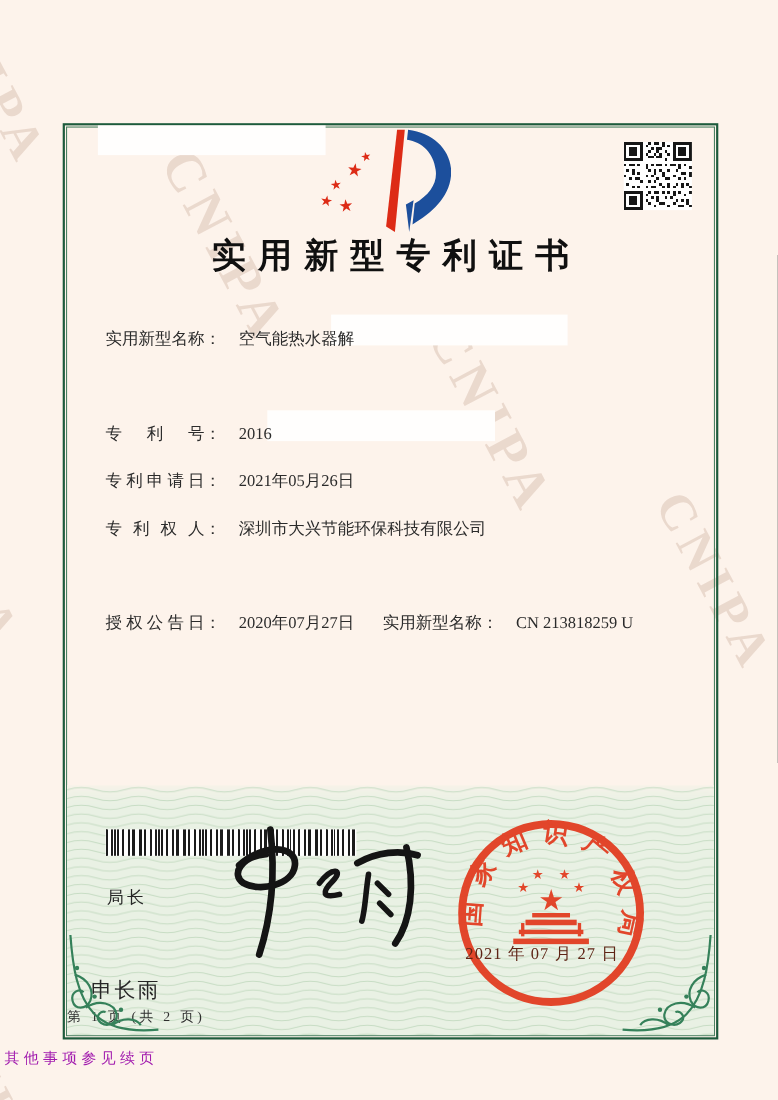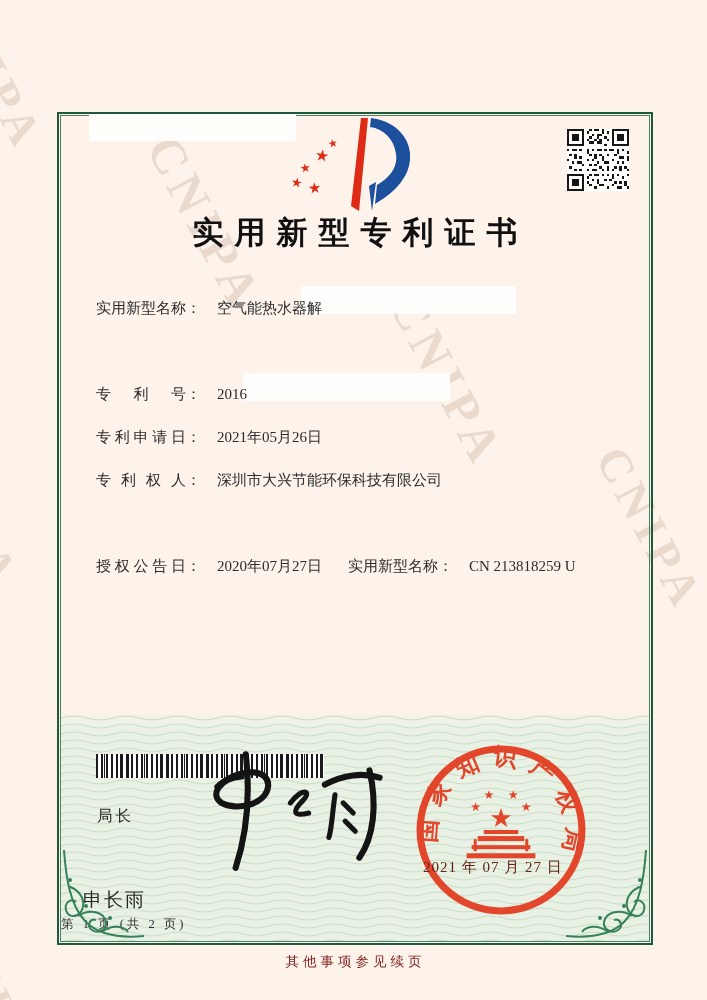--- a/index.html
+++ b/index.html
@@ -44,22 +44,22 @@
   .signature{position:absolute;left:128px;top:628px;width:218px;height:132px;z-index:2;}
   
   .seal{position:absolute;left:352px;top:626px;width:176px;height:176px;z-index:2;opacity:.93;}
   .seal-date{position:absolute;left:362px;top:742px;width:175px;font-size:15px;color:#5e2415;
      letter-spacing:1px;white-space:nowrap;z-index:3;}
   .page-number{position:absolute;left:0;right:0;top:800px;font-size:12.5px;
      letter-spacing:3px;z-index:2;color:#2e2e2e;}
   .ornament{position:absolute;bottom:1px;width:86px;height:92px;z-index:2;}
   .ornament.left{left:-1px;}
   .ornament.right{right:-1px;transform:scaleX(-1);}
-  .footer-note{position:absolute;left:4px;right:0;top:953px;text-align:center;font-size:13.5px;
-     letter-spacing:4px;z-index:1;color:#7f1d1d;}
+  .footer-note{position:absolute;left:4px;right:0;top:953px;font-size:13.5px;
+     letter-spacing:4px;z-index:1;color:#a21caf;}
 </style>
 </head>
 <body>
 
 <div class="page">
 
   <div class="wm" style="left:-28px;top:-22px;font-size:46px;">CNIPA</div>
   <div class="wm" style="left:186px;top:126px;font-size:50px;">CNIPA</div>
   <div class="wm" style="left:428px;top:282px;font-size:50px;">CNIPA</div>
   <div class="wm" style="left:-52px;top:416px;font-size:46px;">CNIPA</div>

